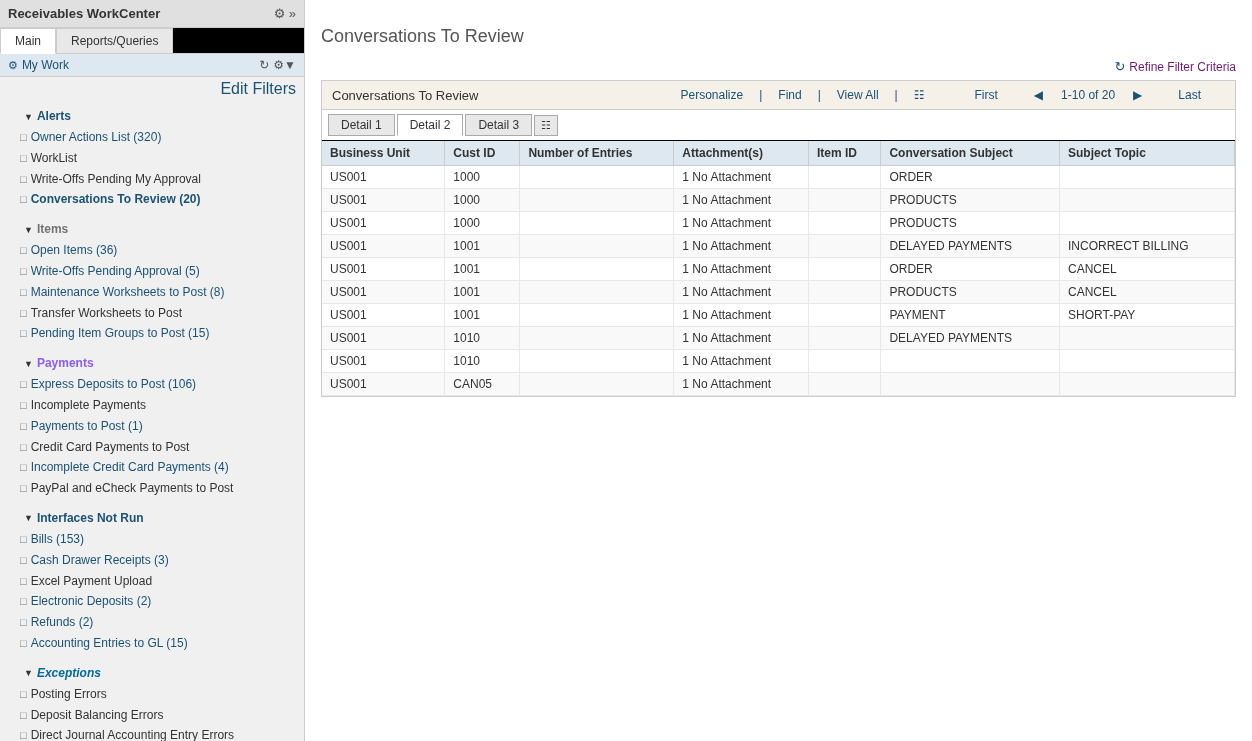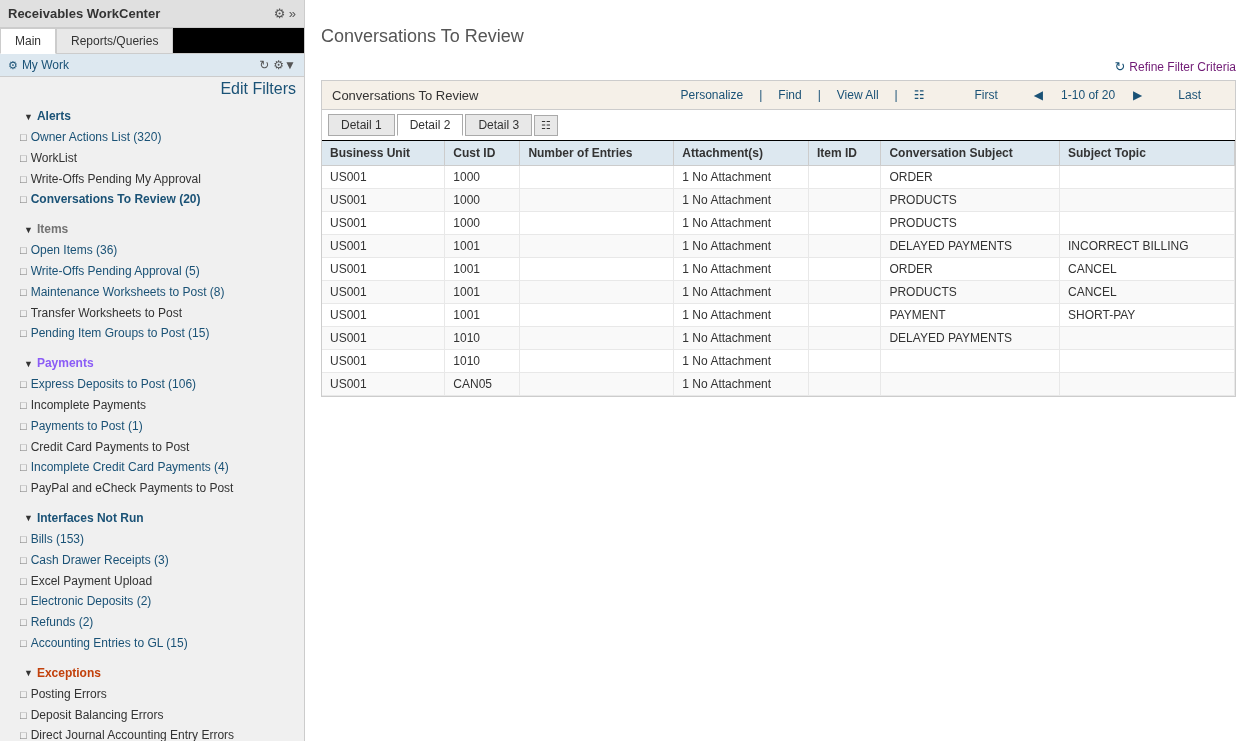--- a/index.html
+++ b/index.html
@@ -194,21 +194,21 @@
           <a href="#">Refunds (2)</a>
         </div>
         <div class="section-item">
           <span class="icon">□</span>
           <a href="#">Accounting Entries to GL (15)</a>
         </div>
       </div>
       <div class="section">
         <div class="section-header">
           <span class="arrow collapse-arrow"></span>
-          <span style="color:#c2410c;">Exceptions</span>
+          <span style="color:#0369a1;font-style:italic;">Exceptions</span>
         </div>
         <div class="section-item">
           <span class="icon">□</span>
           <span class="plain">Posting Errors</span>
         </div>
         <div class="section-item">
           <span class="icon">□</span>
           <span class="plain">Deposit Balancing Errors</span>
         </div>
         <div class="section-item">

